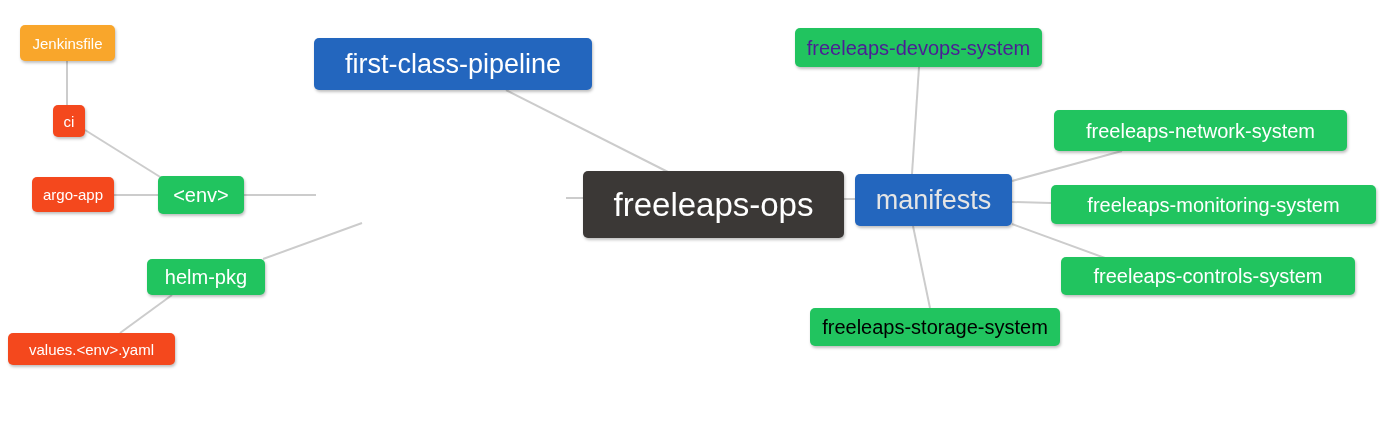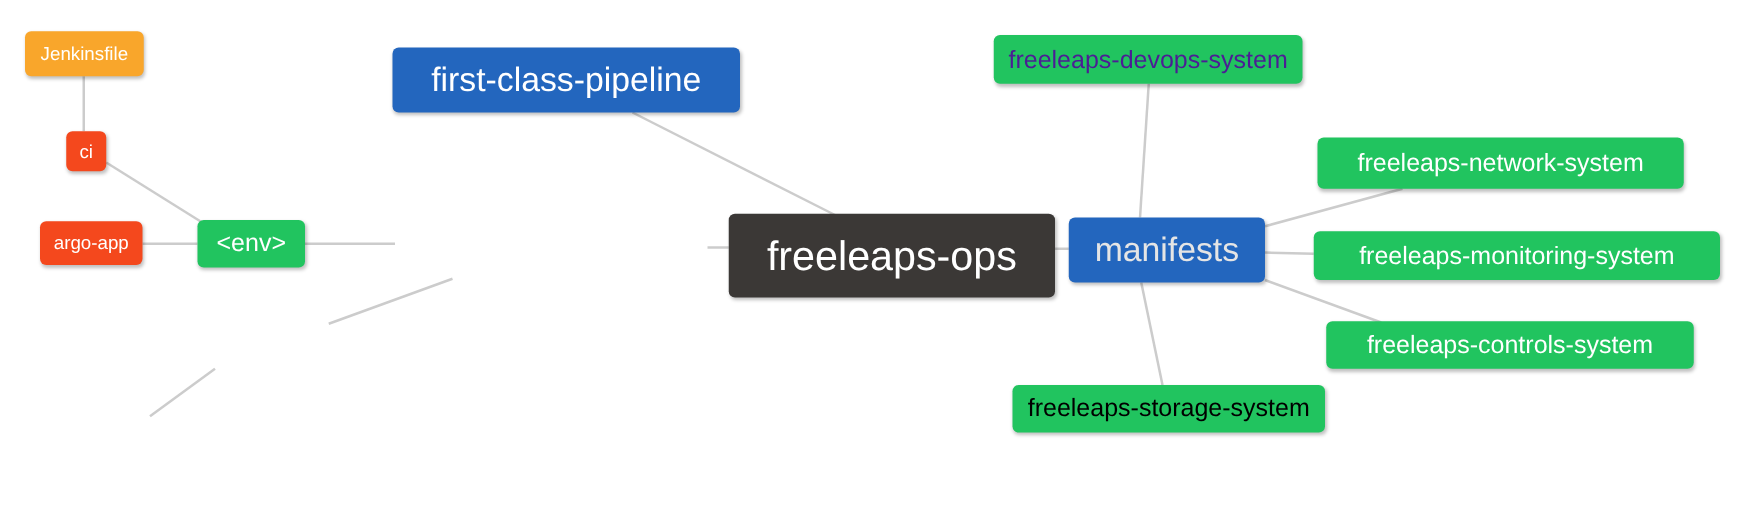--- a/index.html
+++ b/index.html
@@ -67,28 +67,34 @@
     </div>
     <div class="node node-primary" style="left: 314px; top: 38px; width: 278px; height: 52px; background: rgb(35, 102, 190); color: rgb(255, 255, 255); justify-content: center;">
       <span>first-class-pipeline</span>
     </div>
     <div class="node node-primary" style="left: 855px; top: 174px; width: 157px; height: 52px; background: rgb(35, 102, 190); color: #e5e5e5;">
       <span>manifests</span>
     </div>
     <div class="node node-success" style="left: 158px; top: 176px; width: 86px; height: 38px; background: rgb(33, 196, 95); color: rgb(255, 255, 255);">
       <span>&lt;env&gt;</span>
     </div>
+    <div class="node node-success" style="left: 147px; top: 259px; width: 118px; height: 36px; background: rgb(33, 196, 95); color: rgb(255, 255, 255);">
+      <span>helm-pkg</span>
+    </div>
     <div class="node node-warning" style="left: 20px; top: 25px; width: 95px; height: 36px; background: rgb(249, 166, 43); color: rgb(255, 255, 255);">
       <span>Jenkinsfile</span>
     </div>
     <div class="node node-danger" style="left: 53px; top: 105px; width: 32px; height: 32px; background: rgb(244, 72, 29); color: rgb(255, 255, 255);">
       <span>ci</span>
     </div>
     <div class="node node-danger" style="left: 32px; top: 177px; width: 82px; height: 35px; background: rgb(244, 72, 29); color: rgb(255, 255, 255);">
       <span>argo-app</span>
+    </div>
+    <div class="node node-danger" style="left: 8px; top: 333px; width: 167px; height: 32px; background: rgb(244, 72, 29); color: rgb(255, 255, 255);">
+      <span>values.&lt;env&gt;.yaml</span>
     </div>
     <div class="node node-success" style="left: 795px; top: 28px; width: 247px; height: 39px; background: rgb(33, 196, 95); color: #4c1d95;">
       <span>freeleaps-devops-system</span>
     </div>
     <div class="node node-success" style="left: 1054px; top: 110px; width: 293px; height: 41px; background: rgb(33, 196, 95); color: rgb(255, 255, 255);">
       <span>freeleaps-network-system</span>
     </div>
     <div class="node node-success" style="left: 1051px; top: 185px; width: 325px; height: 39px; background: rgb(33, 196, 95); color: rgb(255, 255, 255);">
       <span>freeleaps-monitoring-system</span>
     </div>

